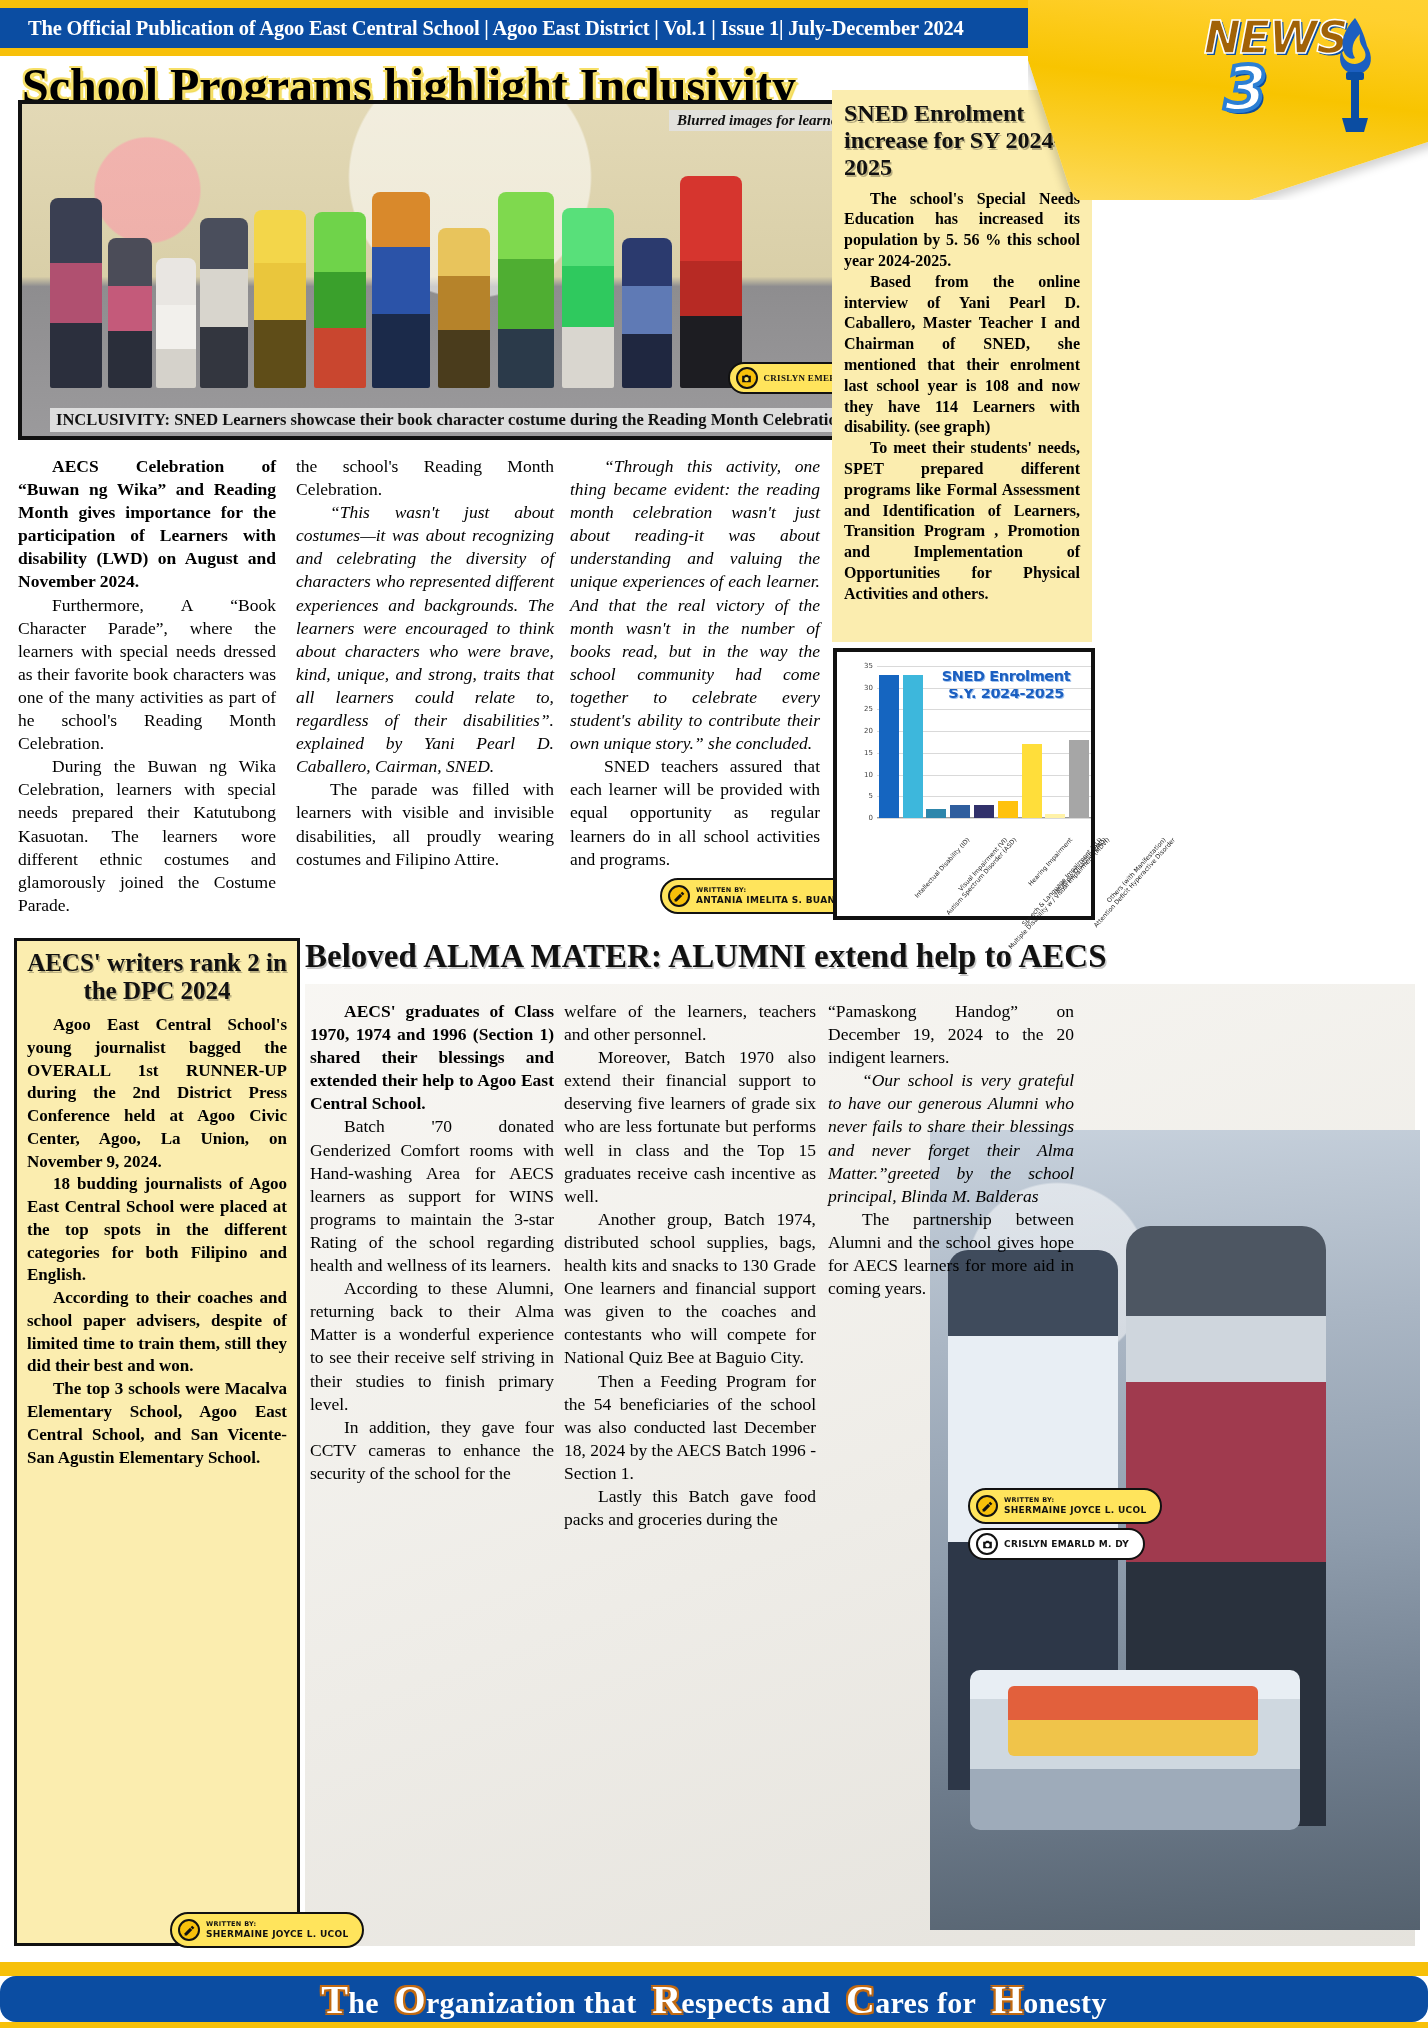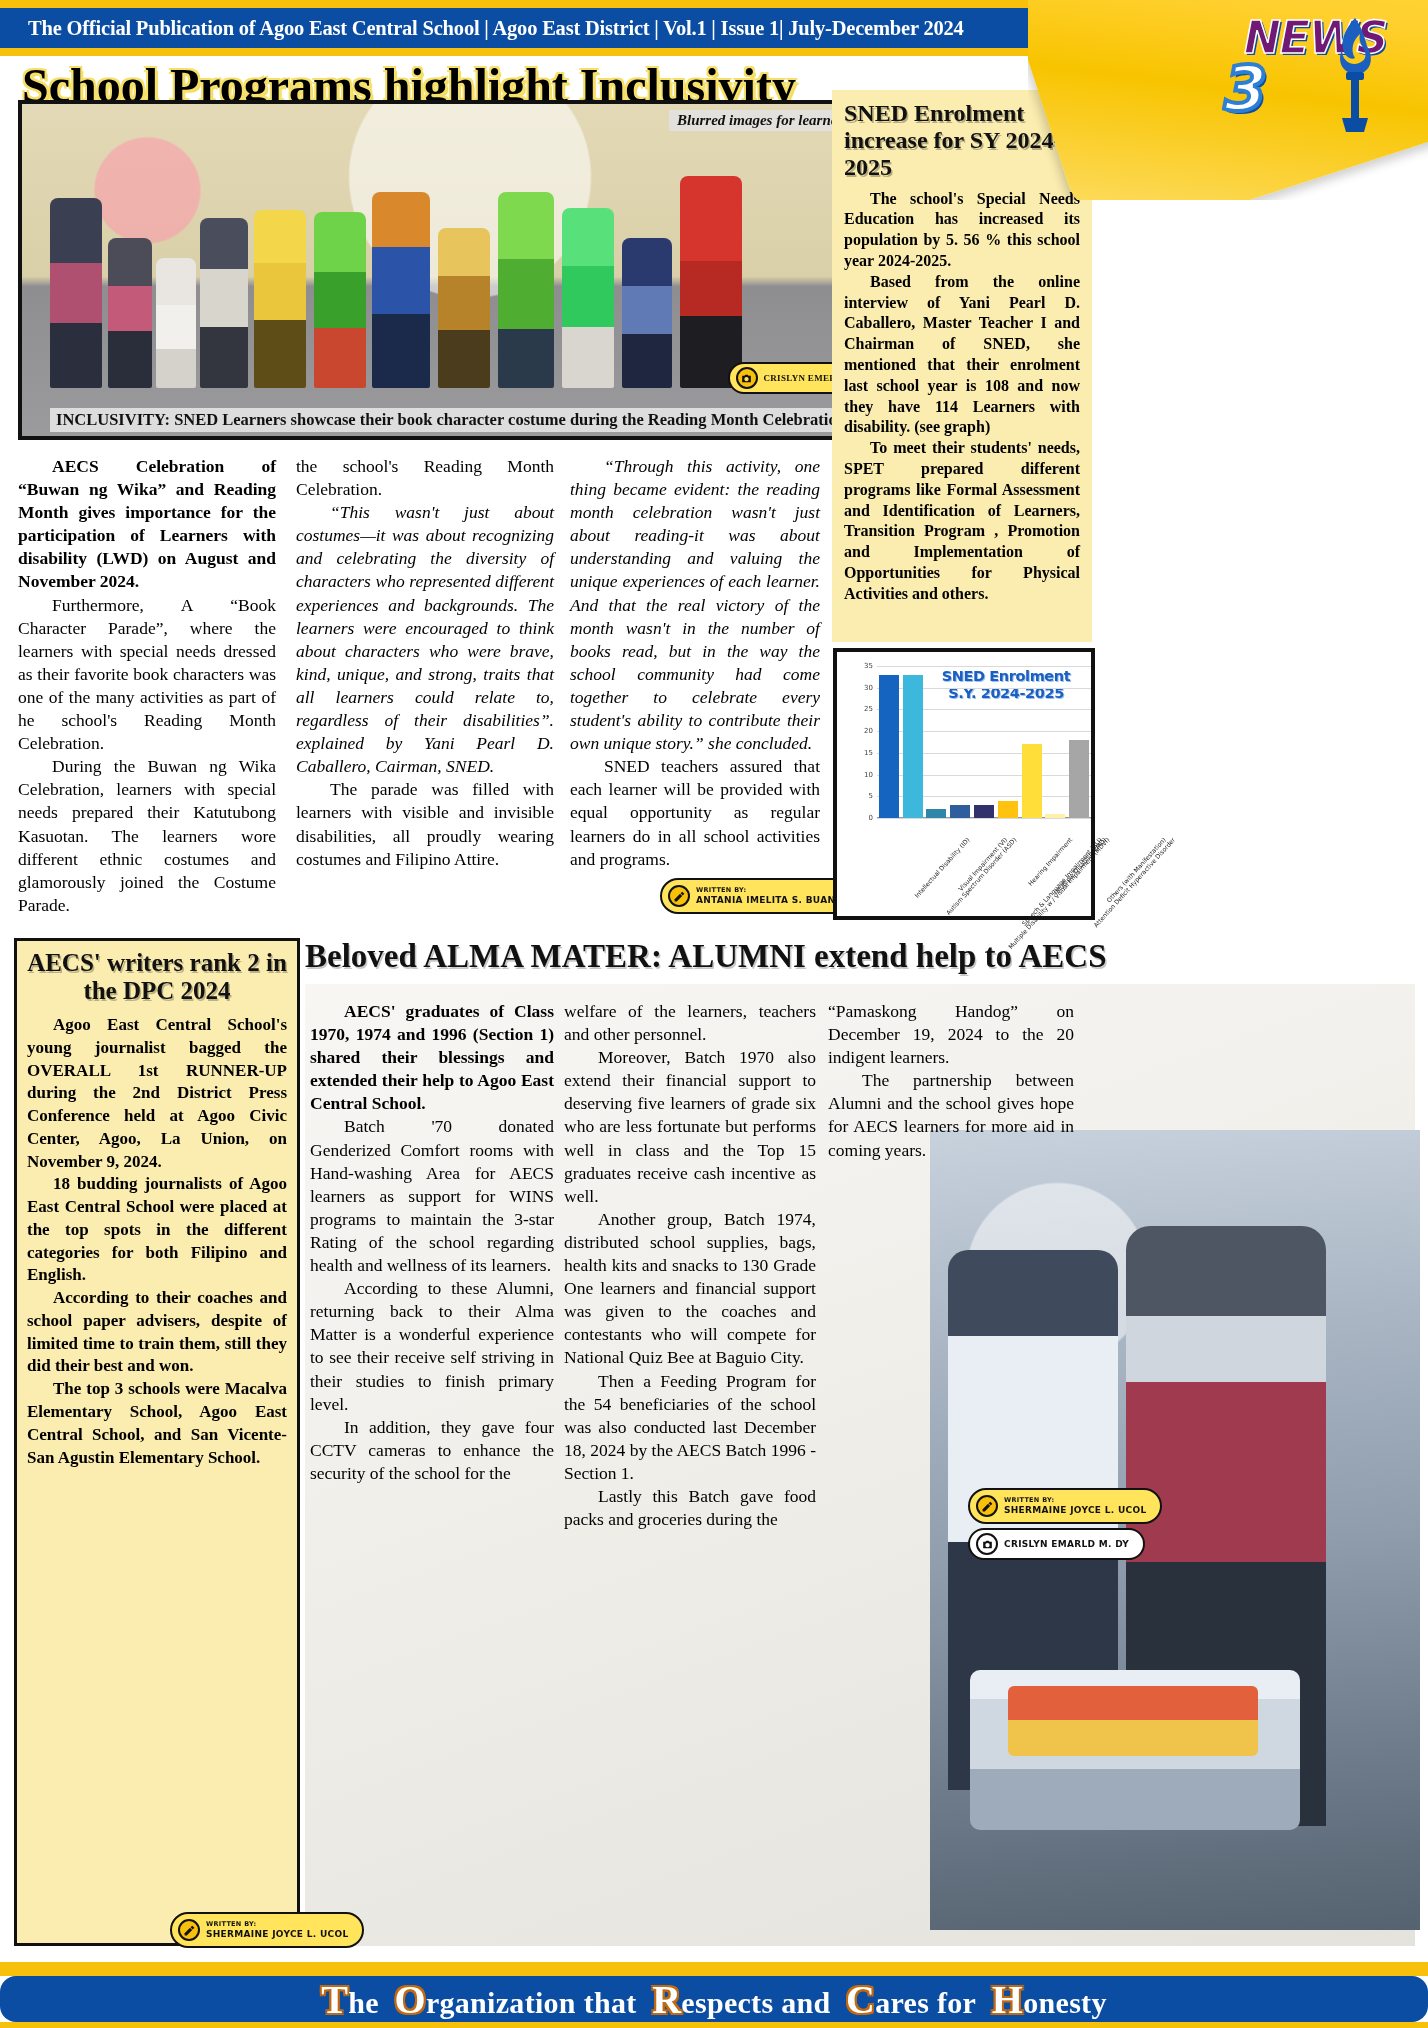--- a/index.html
+++ b/index.html
@@ -41,25 +41,24 @@
     box-shadow: -4px 6px 10px rgba(0,0,0,0.18);
   }
   .news-logo {
     position: absolute; right: 26px; top: 8px; z-index: 50;
     width: 200px; height: 130px;
   }
   .news-word {
     position: absolute; left: 2px; top: 4px;
     font-family: "DejaVu Sans", sans-serif;
     font-weight: bold; font-style: italic;
-    font-size: 44px; color: #701a75;
+    font-size: 44px; color: #a16207;
     letter-spacing: -1px;
     -webkit-text-stroke: 1.5px #ffffff;
     text-shadow: 2px 2px 0 #0B4DA2;
-    margin-left: 40px;
   }
   .news-num {
     position: absolute; left: 22px; top: 44px;
     font-family: "DejaVu Sans", sans-serif;
     font-weight: bold; font-style: italic;
     font-size: 62px; color: #ffffff;
     -webkit-text-stroke: 4px #2B7FD4;
     text-shadow: 3px 3px 0 #0B4DA2;
   }
   .torch { position: absolute; left: 118px; top: 6px; width: 70px; height: 120px; }
@@ -384,20 +383,21 @@
 <div class="col alma-cols" style="left:564px; top:1000px; width:252px;">
   <p style="text-indent:0;">welfare of the learners, teachers and other personnel.</p>
   <p>Moreover, Batch 1970 also extend their financial support to deserving five  learners of grade six who are less fortunate but performs well in class and the Top 15 graduates receive cash incentive as well.</p>
   <p>Another group, Batch 1974, distributed school supplies, bags, health kits and snacks to 130 Grade One learners and financial support was given to the coaches and contestants who will compete for National Quiz Bee at Baguio City.</p>
   <p>Then a Feeding Program for the 54 beneficiaries of the school was also conducted last December 18, 2024 by the AECS Batch 1996 - Section 1.</p>
   <p>Lastly this Batch gave food packs and groceries during the</p>
 </div>
 
 <div class="col alma-cols" style="left:828px; top:1000px; width:246px;">
   <p style="text-indent:0;">“Pamaskong Handog” on December 19, 2024 to the 20 indigent learners.</p>
+  <p style="font-style:italic;">“Our school is very grateful to have our generous Alumni who never fails to share their blessings and never forget their Alma Matter.”greeted by the school principal, Blinda M. Balderas</p>
   <p>The partnership between Alumni and the school gives hope for AECS learners for more aid in coming years.</p>
 </div>
 
 <div class="alumni-photo">
   <div style="position:absolute;left:0;top:0;right:0;bottom:0;
       background:
         radial-gradient(circle at 26% 18%, rgba(255,255,255,.5) 0 90px, transparent 92px),
         linear-gradient(175deg,#c8d2dd 0%,#aab6c4 26%,#8f9dad 52%,#6e7c8c 78%,#55626f 100%);"></div>
   <div style="position:absolute;left:18px;top:120px;width:170px;height:540px;border-radius:20px 20px 0 0;
       background:linear-gradient(180deg,#3f4b5c 0 16%,#e8eef4 16% 54%,#2d3748 54%);"></div>

